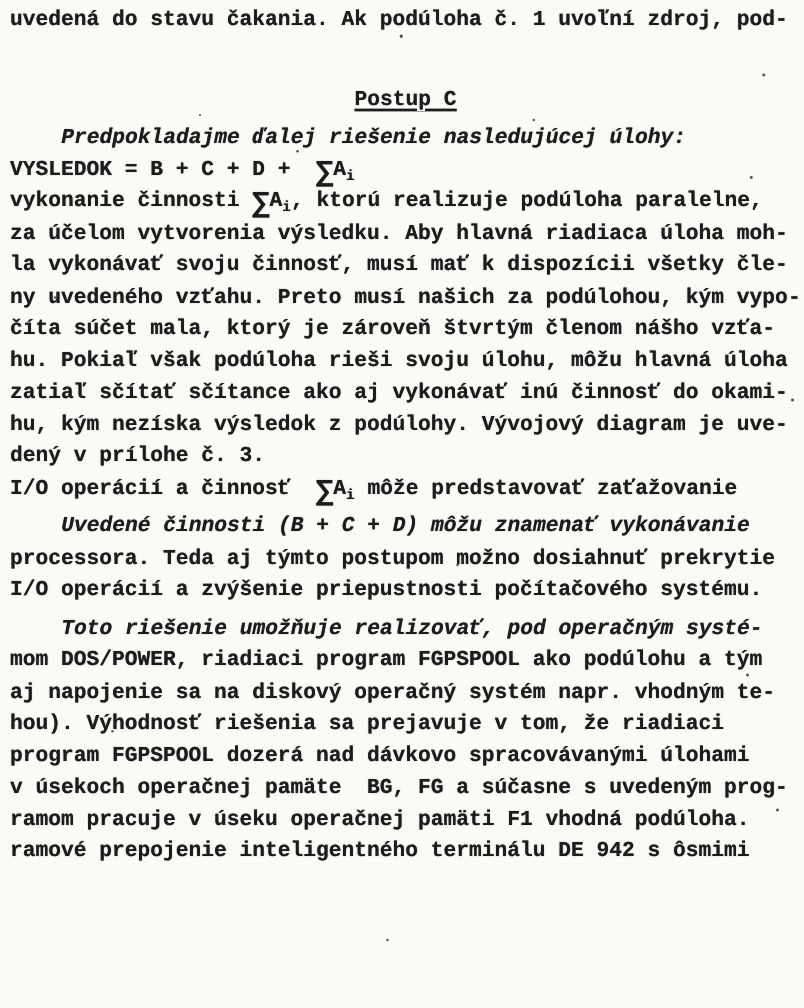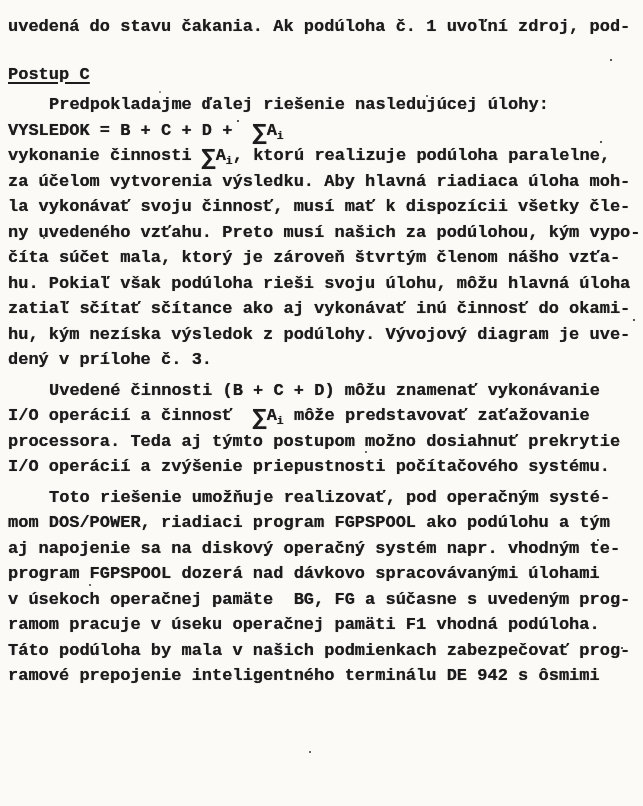--- a/index.html
+++ b/index.html
@@ -8,21 +8,21 @@
     width: 643px;
     height: 806px;
     overflow: hidden;
     background: #fbfaf7;
   }
   .page {
     position: relative;
     width: 643px;
     height: 806px;
     box-sizing: border-box;
-    padding: 14px 2px 0 8px;
+    padding: 4px 2px 0 8px;
     font-family: "Liberation Mono", "DejaVu Sans Mono", monospace;
     font-weight: 700;
     font-size: 17px;
     color: #1c1c1c;
     
     background-image:
       radial-gradient(circle at 321px 29px, #4a4a4a 0.8px, transparent 1.7px),
       radial-gradient(circle at 611px 60px, #5a5a5a 0.8px, transparent 1.6px),
       radial-gradient(circle at 427px 96px, #666 0.7px, transparent 1.4px),
       radial-gradient(circle at 238px 121px, #555 0.7px, transparent 1.4px),
@@ -36,27 +36,27 @@
       radial-gradient(circle at 310px 752px, #666 0.7px, transparent 1.4px),
       radial-gradient(circle at 160px 92px, #777 0.6px, transparent 1.2px),
       radial-gradient(circle at 520px 236px, #777 0.6px, transparent 1.2px);
   }
   .line {
     white-space: pre;
     line-height: 25.5px;
     height: 25.5px;
     text-shadow: 0 0 0.7px rgba(25,25,25,0.8);
   }
-  .line.heading { margin-top: 22px; }
+  .line.heading { margin-top: 38px; text-align: center; }
   .line.heading .seg {
     text-decoration: underline;
     text-decoration-thickness: 2px;
     text-underline-offset: 3px;
   }
-  .line.para { margin-top: 5px; padding-left: 41px; }
+  .line.para { margin-top: 5px; padding-left: 41px; font-style: italic; }
   .seg { display: inline; }
   .seg.sum {
     font-size: 23px;
     line-height: 1;
     vertical-align: -4px;
   }
   .seg.sub {
     font-size: 11.5px;
     vertical-align: -4px;
   }
@@ -71,25 +71,25 @@
     <div class="line body"><span class="seg">VYSLEDOK = B + C + D +  </span><span class="seg sum">∑</span><span class="seg">A</span><span class="seg sub">i</span></div>
     <div class="line body"><span class="seg">vykonanie činnosti </span><span class="seg sum">∑</span><span class="seg">A</span><span class="seg sub">i</span><span class="seg">, ktorú realizuje podúloha paralelne,</span></div>
     <div class="line body"><span class="seg">za účelom vytvorenia výsledku. Aby hlavná riadiaca úloha moh-</span></div>
     <div class="line body"><span class="seg">la vykonávať svoju činnosť, musí mať k dispozícii všetky čle-</span></div>
     <div class="line body"><span class="seg">ny uvedeného vzťahu. Preto musí našich za podúlohou, kým vypo-</span></div>
     <div class="line body"><span class="seg">číta súčet mala, ktorý je zároveň štvrtým členom nášho vzťa-</span></div>
     <div class="line body"><span class="seg">hu. Pokiaľ však podúloha rieši svoju úlohu, môžu hlavná úloha</span></div>
     <div class="line body"><span class="seg">zatiaľ sčítať sčítance ako aj vykonávať inú činnosť do okami-</span></div>
     <div class="line body"><span class="seg">hu, kým nezíska výsledok z podúlohy. Vývojový diagram je uve-</span></div>
     <div class="line body"><span class="seg">dený v prílohe č. 3.</span></div>
+    <div class="line body"><span class="seg">I/O operácií a činnosť  </span><span class="seg sum">∑</span><span class="seg">A</span><span class="seg sub">i</span><span class="seg"> môže predstavovať zaťažovanie</span></div>
     <div class="line para"><span class="seg">Uvedené činnosti (B + C + D) môžu znamenať vykonávanie</span></div>
-    <div class="line body"><span class="seg">I/O operácií a činnosť  </span><span class="seg sum">∑</span><span class="seg">A</span><span class="seg sub">i</span><span class="seg"> môže predstavovať zaťažovanie</span></div>
     <div class="line body"><span class="seg">processora. Teda aj týmto postupom možno dosiahnuť prekrytie</span></div>
     <div class="line body"><span class="seg">I/O operácií a zvýšenie priepustnosti počítačového systému.</span></div>
     <div class="line para"><span class="seg">Toto riešenie umožňuje realizovať, pod operačným systé-</span></div>
     <div class="line body"><span class="seg">mom DOS/POWER, riadiaci program FGPSPOOL ako podúlohu a tým</span></div>
     <div class="line body"><span class="seg">aj napojenie sa na diskový operačný systém napr. vhodným te-</span></div>
+    <div class="line body"><span class="seg">hou). Výhodnosť riešenia sa prejavuje v tom, že riadiaci</span></div>
     <div class="line body"><span class="seg">program FGPSPOOL dozerá nad dávkovo spracovávanými úlohami</span></div>
     <div class="line body"><span class="seg">v úsekoch operačnej pamäte  BG, FG a súčasne s uvedeným prog-</span></div>
     <div class="line body"><span class="seg">ramom pracuje v úseku operačnej pamäti F1 vhodná podúloha.</span></div>
-    <div class="line body"><span class="seg">Táto podúloha by mala v našich podmienkach zabezpečovať prog-</span></div>
     <div class="line body"><span class="seg">ramové prepojenie inteligentného terminálu DE 942 s ôsmimi</span></div>
   </div>
 
 </body></html>

